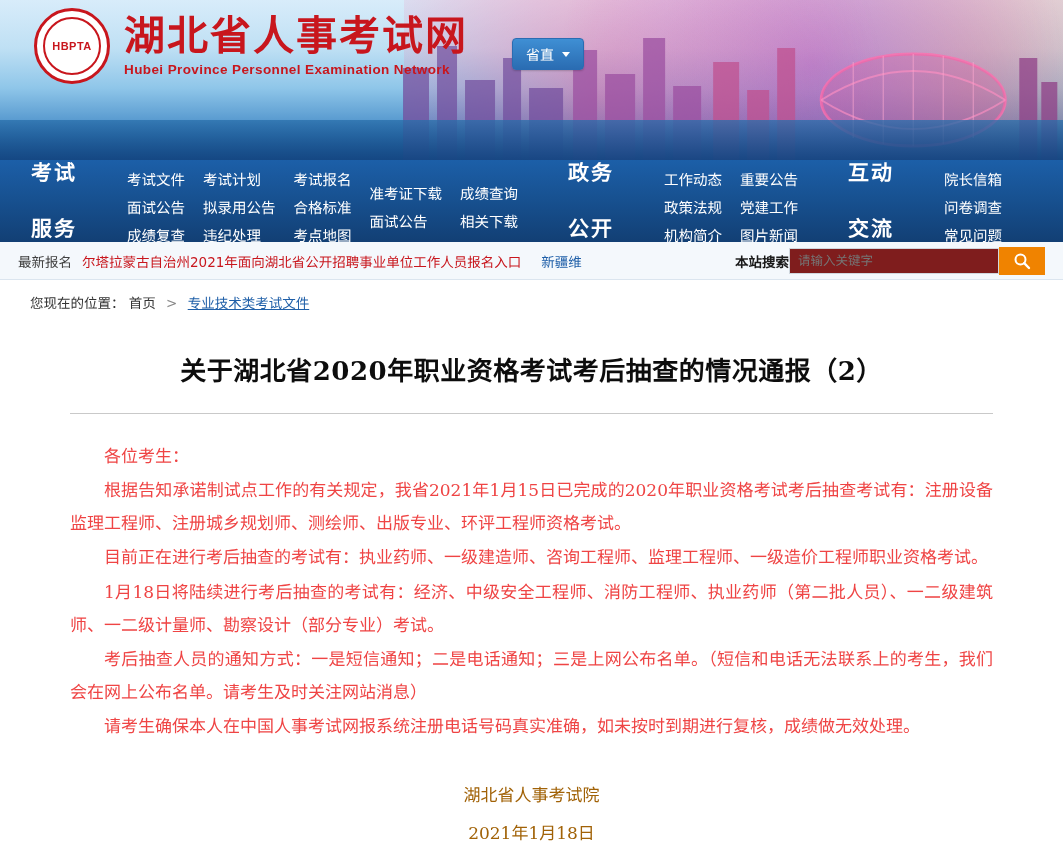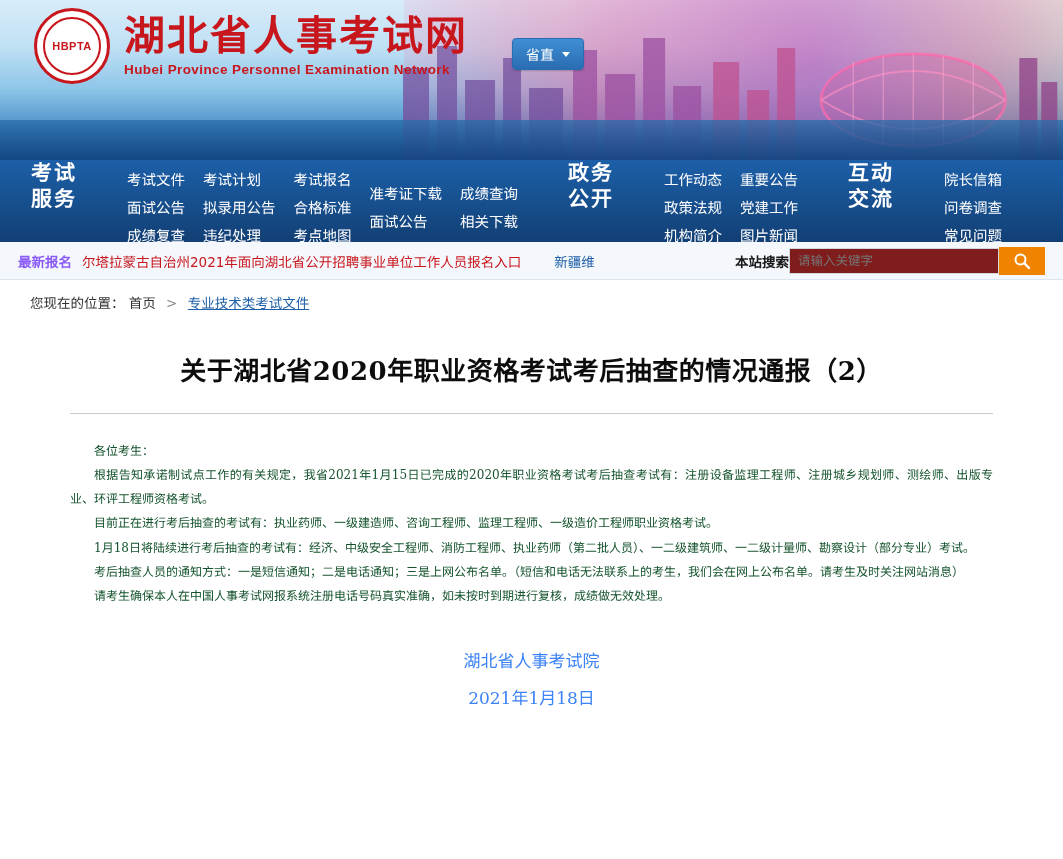--- a/index.html
+++ b/index.html
@@ -89,21 +89,21 @@
 
   
   .nav {
     height: 82px;
     background: linear-gradient(180deg, #1c5fa8 0%, #17508f 50%, #123f74 100%);
     display: flex; align-items: stretch;
     color: #fff;
   }
   .nav-block {
     width: 108px; display: flex; flex-direction: column;
-    align-items: center; justify-content: flex-start;
+    align-items: center; justify-content: space-between;
     font-size: 21px; font-weight: bold; line-height: 1.25;
     letter-spacing: 2px;
     font-family: "DejaVu Sans", "Liberation Sans", sans-serif;
   }
   .nav-links {
     display: flex; align-items: center; padding: 0 10px; margin-top: 16px;
   }
   .nav-col {
     display: flex; flex-direction: column; justify-content: center;
     gap: 6px; padding: 0 9px;
@@ -113,22 +113,22 @@
   .nav-col a { color: #fff; text-decoration: none; white-space: nowrap; }
 
   
   .notice {
     height: 38px; background: #f4f8fc;
     border-bottom: 1px solid #dbe5ef;
     display: flex; align-items: center;
     padding: 0 18px; font-size: 13.5px;
     font-family: "DejaVu Sans", "Liberation Sans", sans-serif;
   }
-  .notice .label { color: #8b5cf6; font-weight: bold; margin-right: 10px; }
-  .notice .item { color: #c8161d; margin-right: 33px; }
+  .notice .label { color: #404040; font-weight: normal; margin-right: 10px; }
+  .notice .item { color: #c8161d; margin-right: 20px; }
   .notice .tag { color: #1f5fa8; }
   .search-wrap { margin-left: auto; display: flex; align-items: center; }
   .search-label { font-weight: bold; font-size: 13.5px; color: #1a1a1a; }
   .search-box {
     width: 210px; height: 26px; border: 1px solid #d0d7de;
     background: #7f1d1d; font-size: 12.5px; color: #9aa2ab;
     padding: 0 8px; outline: none;
     font-family: "DejaVu Sans", "Liberation Sans", sans-serif;
   }
   .search-btn {
@@ -153,30 +153,30 @@
   .title {
     text-align: center;
     font-size: 26px; font-weight: bold; color: #0d0d0d;
     letter-spacing: 0.5px;
     line-height: 1.5;
     font-family: "DejaVu Serif", "Liberation Serif", serif;
     padding: 14px 0 22px 0;
   }
   .rule { height: 1px; background: #c9c9c9; margin: 0 0 26px 0; }
   .body {
-    font-size: 12px; line-height: 1.95; color: #14532d;
+    font-size: 17px; line-height: 1.95; color: #ef4444;
     font-family: "DejaVu Serif", "Liberation Serif", serif;
     text-align: justify;
   }
   .body p { margin: 0 0 1px 0; }
   .body p.indent { text-indent: 2em; }
   .sign {
     margin-top: 34px;
     text-align: center;
-    font-size: 17px; line-height: 2.2; color: #3b82f6;
+    font-size: 17px; line-height: 2.2; color: #a16207;
     font-family: "DejaVu Serif", "Liberation Serif", serif;
   }
 </style>
 </head>
 <body>
 
 <div class="page">
 
   <div class="banner">
     <div class="sky"></div>

